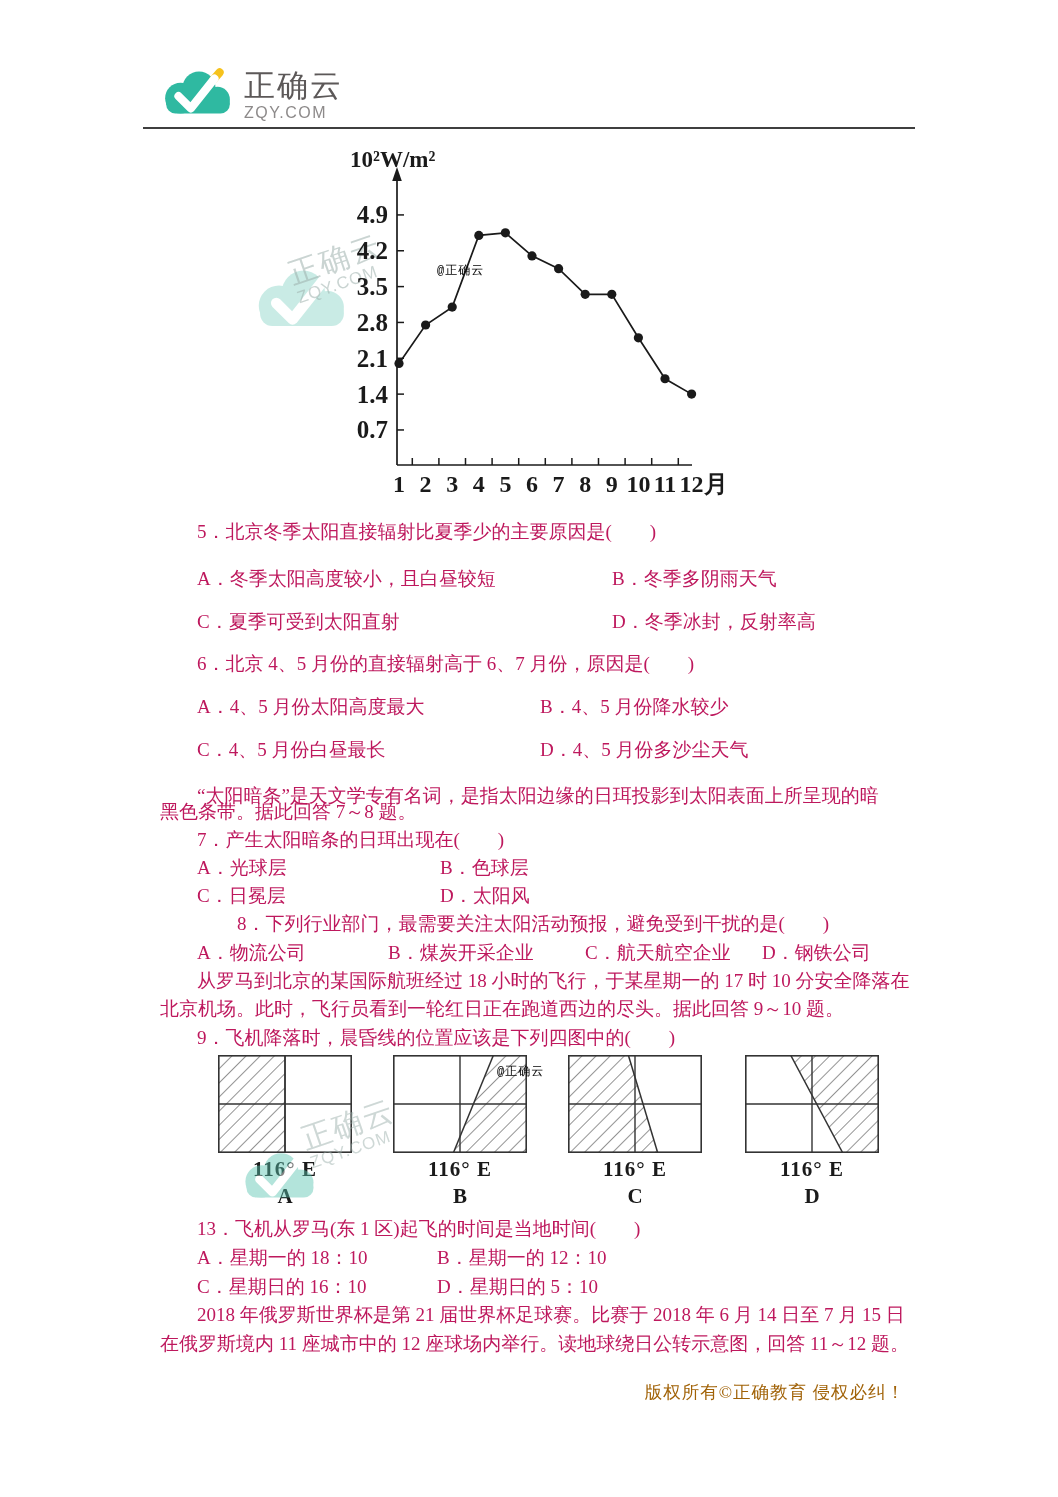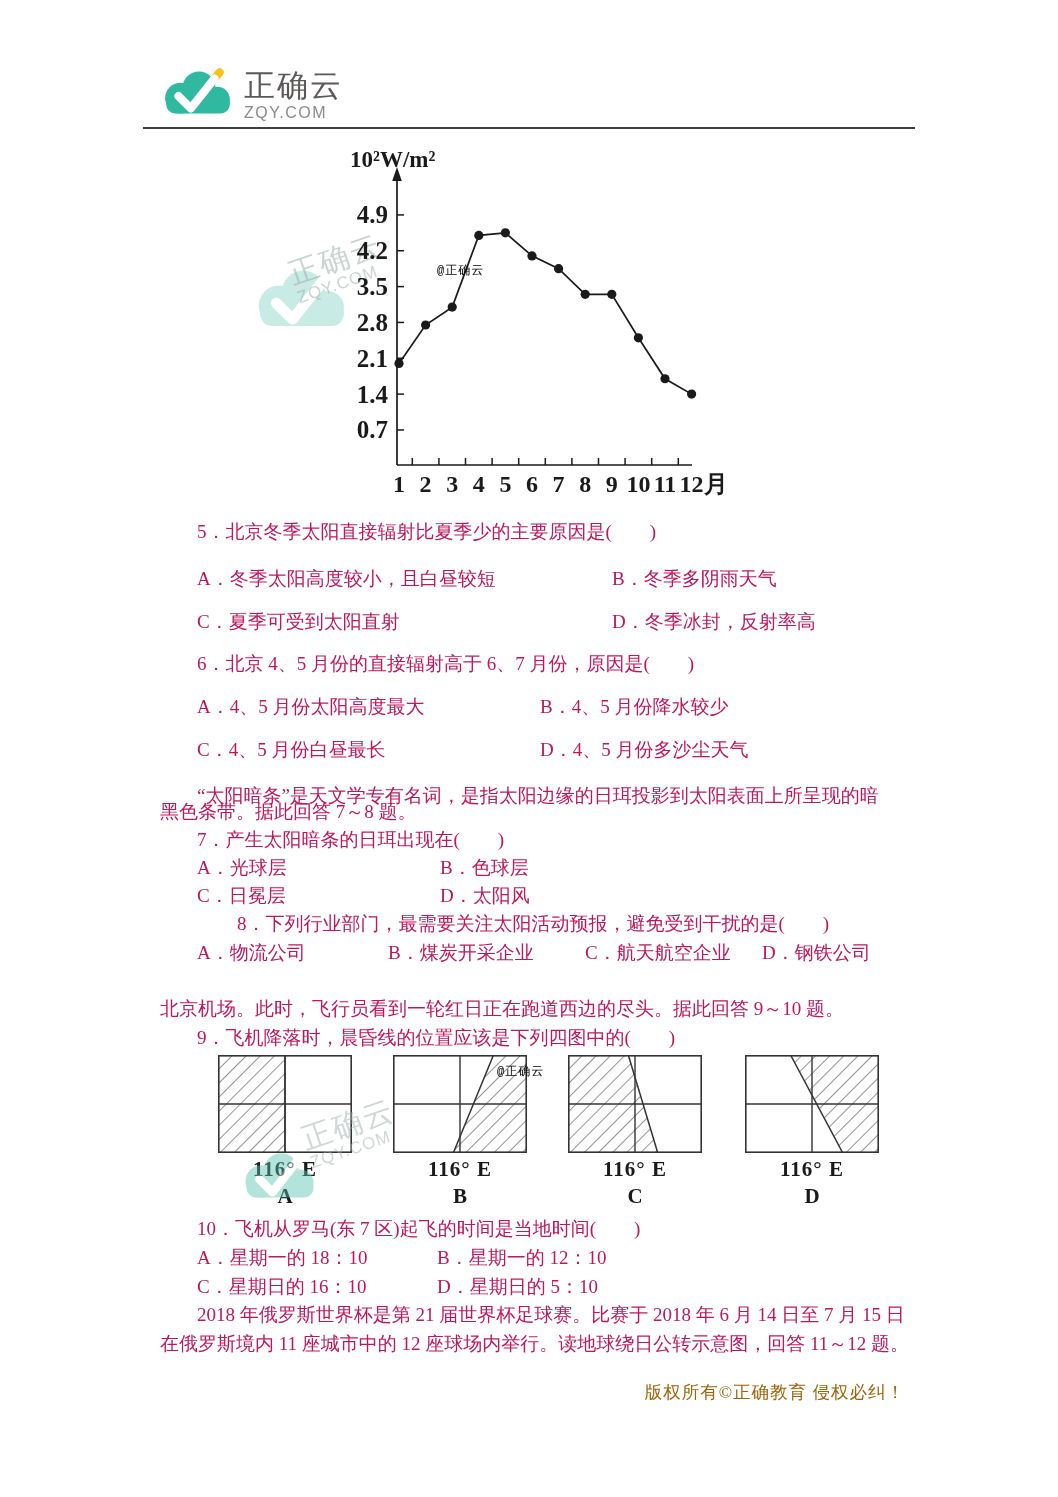--- a/index.html
+++ b/index.html
@@ -150,20 +150,21 @@
   <span class="tline" style="left:197px;top:827px;">7．产生太阳暗条的日珥出现在(　　)</span>
   <span class="tline" style="left:197px;top:855px;">A．光球层</span>
   <span class="tline" style="left:440px;top:855px;">B．色球层</span>
   <span class="tline" style="left:197px;top:883px;">C．日冕层</span>
   <span class="tline" style="left:440px;top:883px;">D．太阳风</span>
   <span class="tline" style="left:197px;top:911px;margin-left:40px;">8．下列行业部门，最需要关注太阳活动预报，避免受到干扰的是(　　)</span>
   <span class="tline" style="left:197px;top:940px;">A．物流公司</span>
   <span class="tline" style="left:388px;top:940px;">B．煤炭开采企业</span>
   <span class="tline" style="left:585px;top:940px;">C．航天航空企业</span>
   <span class="tline" style="left:762px;top:940px;">D．钢铁公司</span>
+  <span class="tline" style="left:197px;top:968px;">从罗马到北京的某国际航班经过 18 小时的飞行，于某星期一的 17 时 10 分安全降落在</span>
   <span class="tline" style="left:160px;top:996px;">北京机场。此时，飞行员看到一轮红日正在跑道西边的尽头。据此回答 9～10 题。</span>
   <span class="tline" style="left:197px;top:1025px;">9．飞机降落时，晨昏线的位置应该是下列四图中的(　　)</span>
 
   <div class="diagram" style="left:218px;top:1055px;">
     <div class="dsq"><svg width="134" height="98" viewBox="0 0 134 98">
           <defs>
             <pattern id="h0" width="10" height="10" patternUnits="userSpaceOnUse" patternTransform="rotate(45)">
               <line x1="0" y1="0" x2="0" y2="10" stroke="#3a3a3a" stroke-width="1.1"></line>
             </pattern>
           </defs>
@@ -235,21 +236,21 @@
       <g fill="#59c4b0">
         <circle cx="20" cy="31" r="15"></circle>
           <circle cx="38" cy="21" r="16"></circle>
           <circle cx="56" cy="32" r="12"></circle>
         <rect x="6" y="27" width="62" height="19" rx="9"></rect>
       </g>
       <path d="M18 29 L30 41 L53 12" stroke="#ffffff" stroke-width="8" fill="none" stroke-linecap="round" stroke-linejoin="round"></path>
     </svg>
   </div>
 
-  <span class="tline" style="left:197px;top:1216px;">10．飞机从罗马(东 7 区)起飞的时间是当地时间(　　)</span>
+  <span class="tline" style="left:197px;top:1216px;">13．飞机从罗马(东 1 区)起飞的时间是当地时间(　　)</span>
   <span class="tline" style="left:197px;top:1245px;">A．星期一的 18：10</span>
   <span class="tline" style="left:437px;top:1245px;">B．星期一的 12：10</span>
   <span class="tline" style="left:197px;top:1274px;">C．星期日的 16：10</span>
   <span class="tline" style="left:437px;top:1274px;">D．星期日的 5：10</span>
   <span class="tline" style="left:197px;top:1302px;">2018 年俄罗斯世界杯是第 21 届世界杯足球赛。比赛于 2018 年 6 月 14 日至 7 月 15 日</span>
   <span class="tline" style="left:160px;top:1331px;">在俄罗斯境内 11 座城市中的 12 座球场内举行。读地球绕日公转示意图，回答 11～12 题。</span>
 
   <div class="footer">版权所有©正确教育  侵权必纠！</div>
 
 </div>

